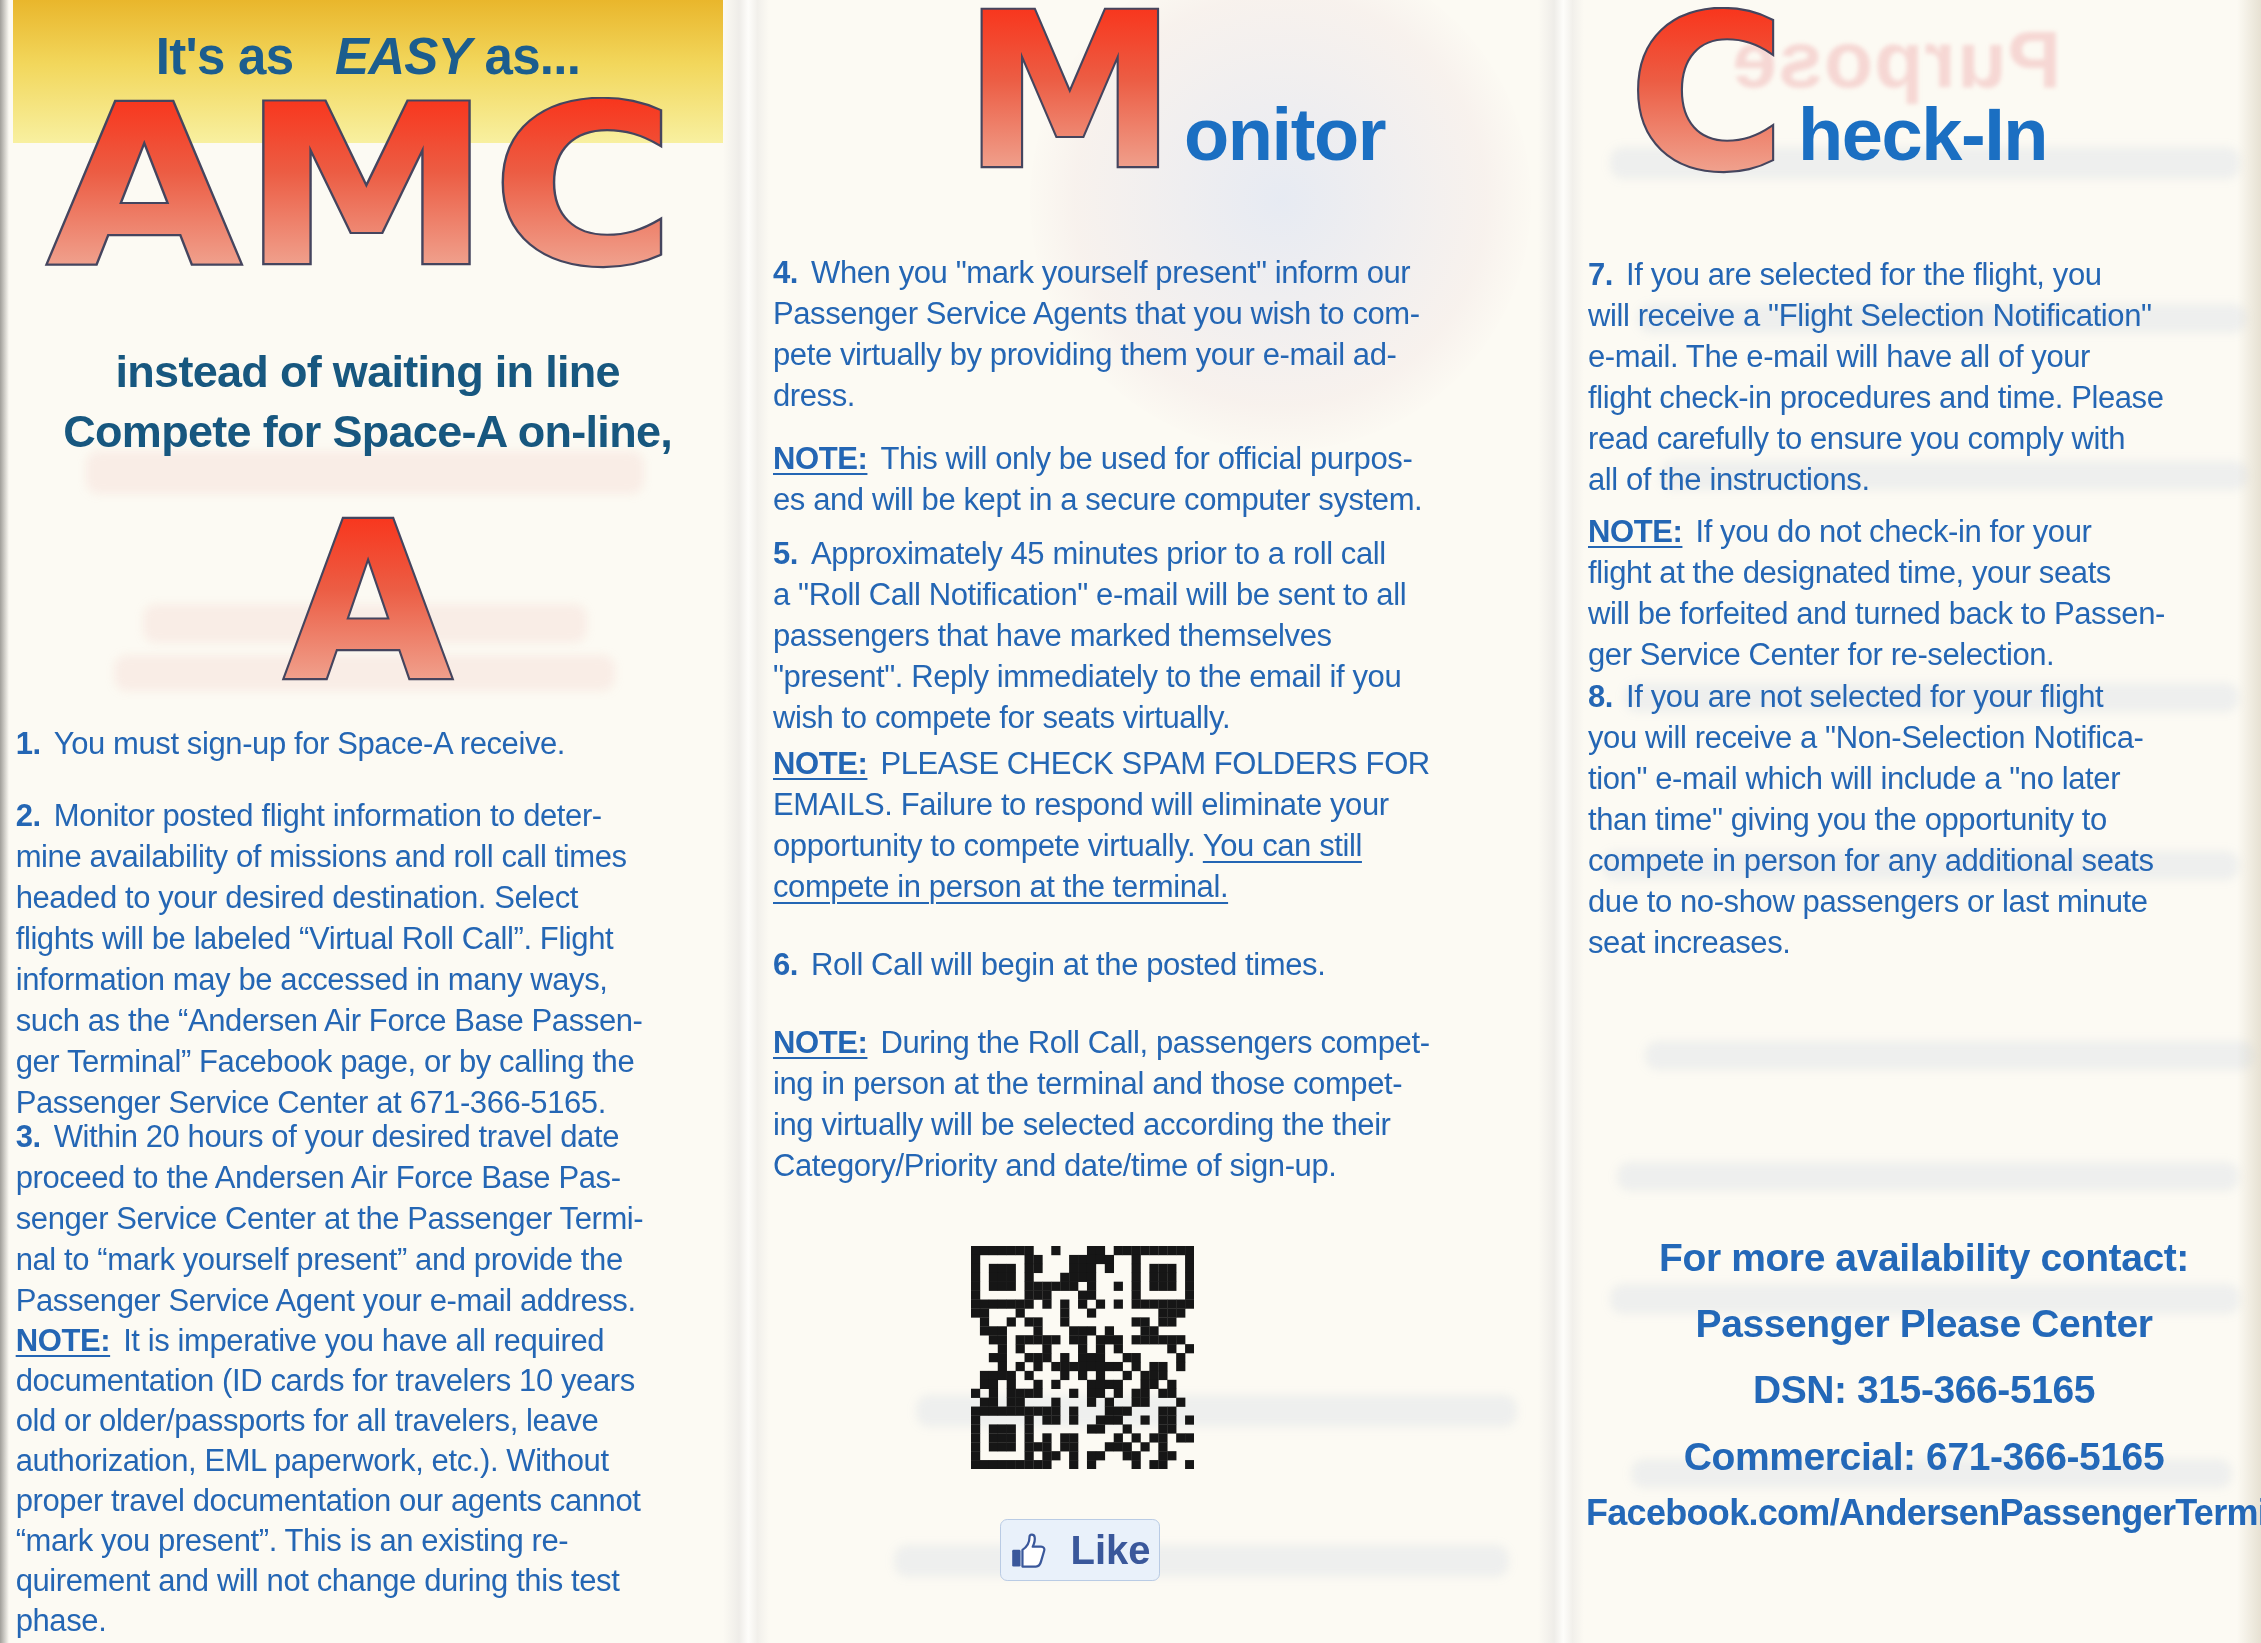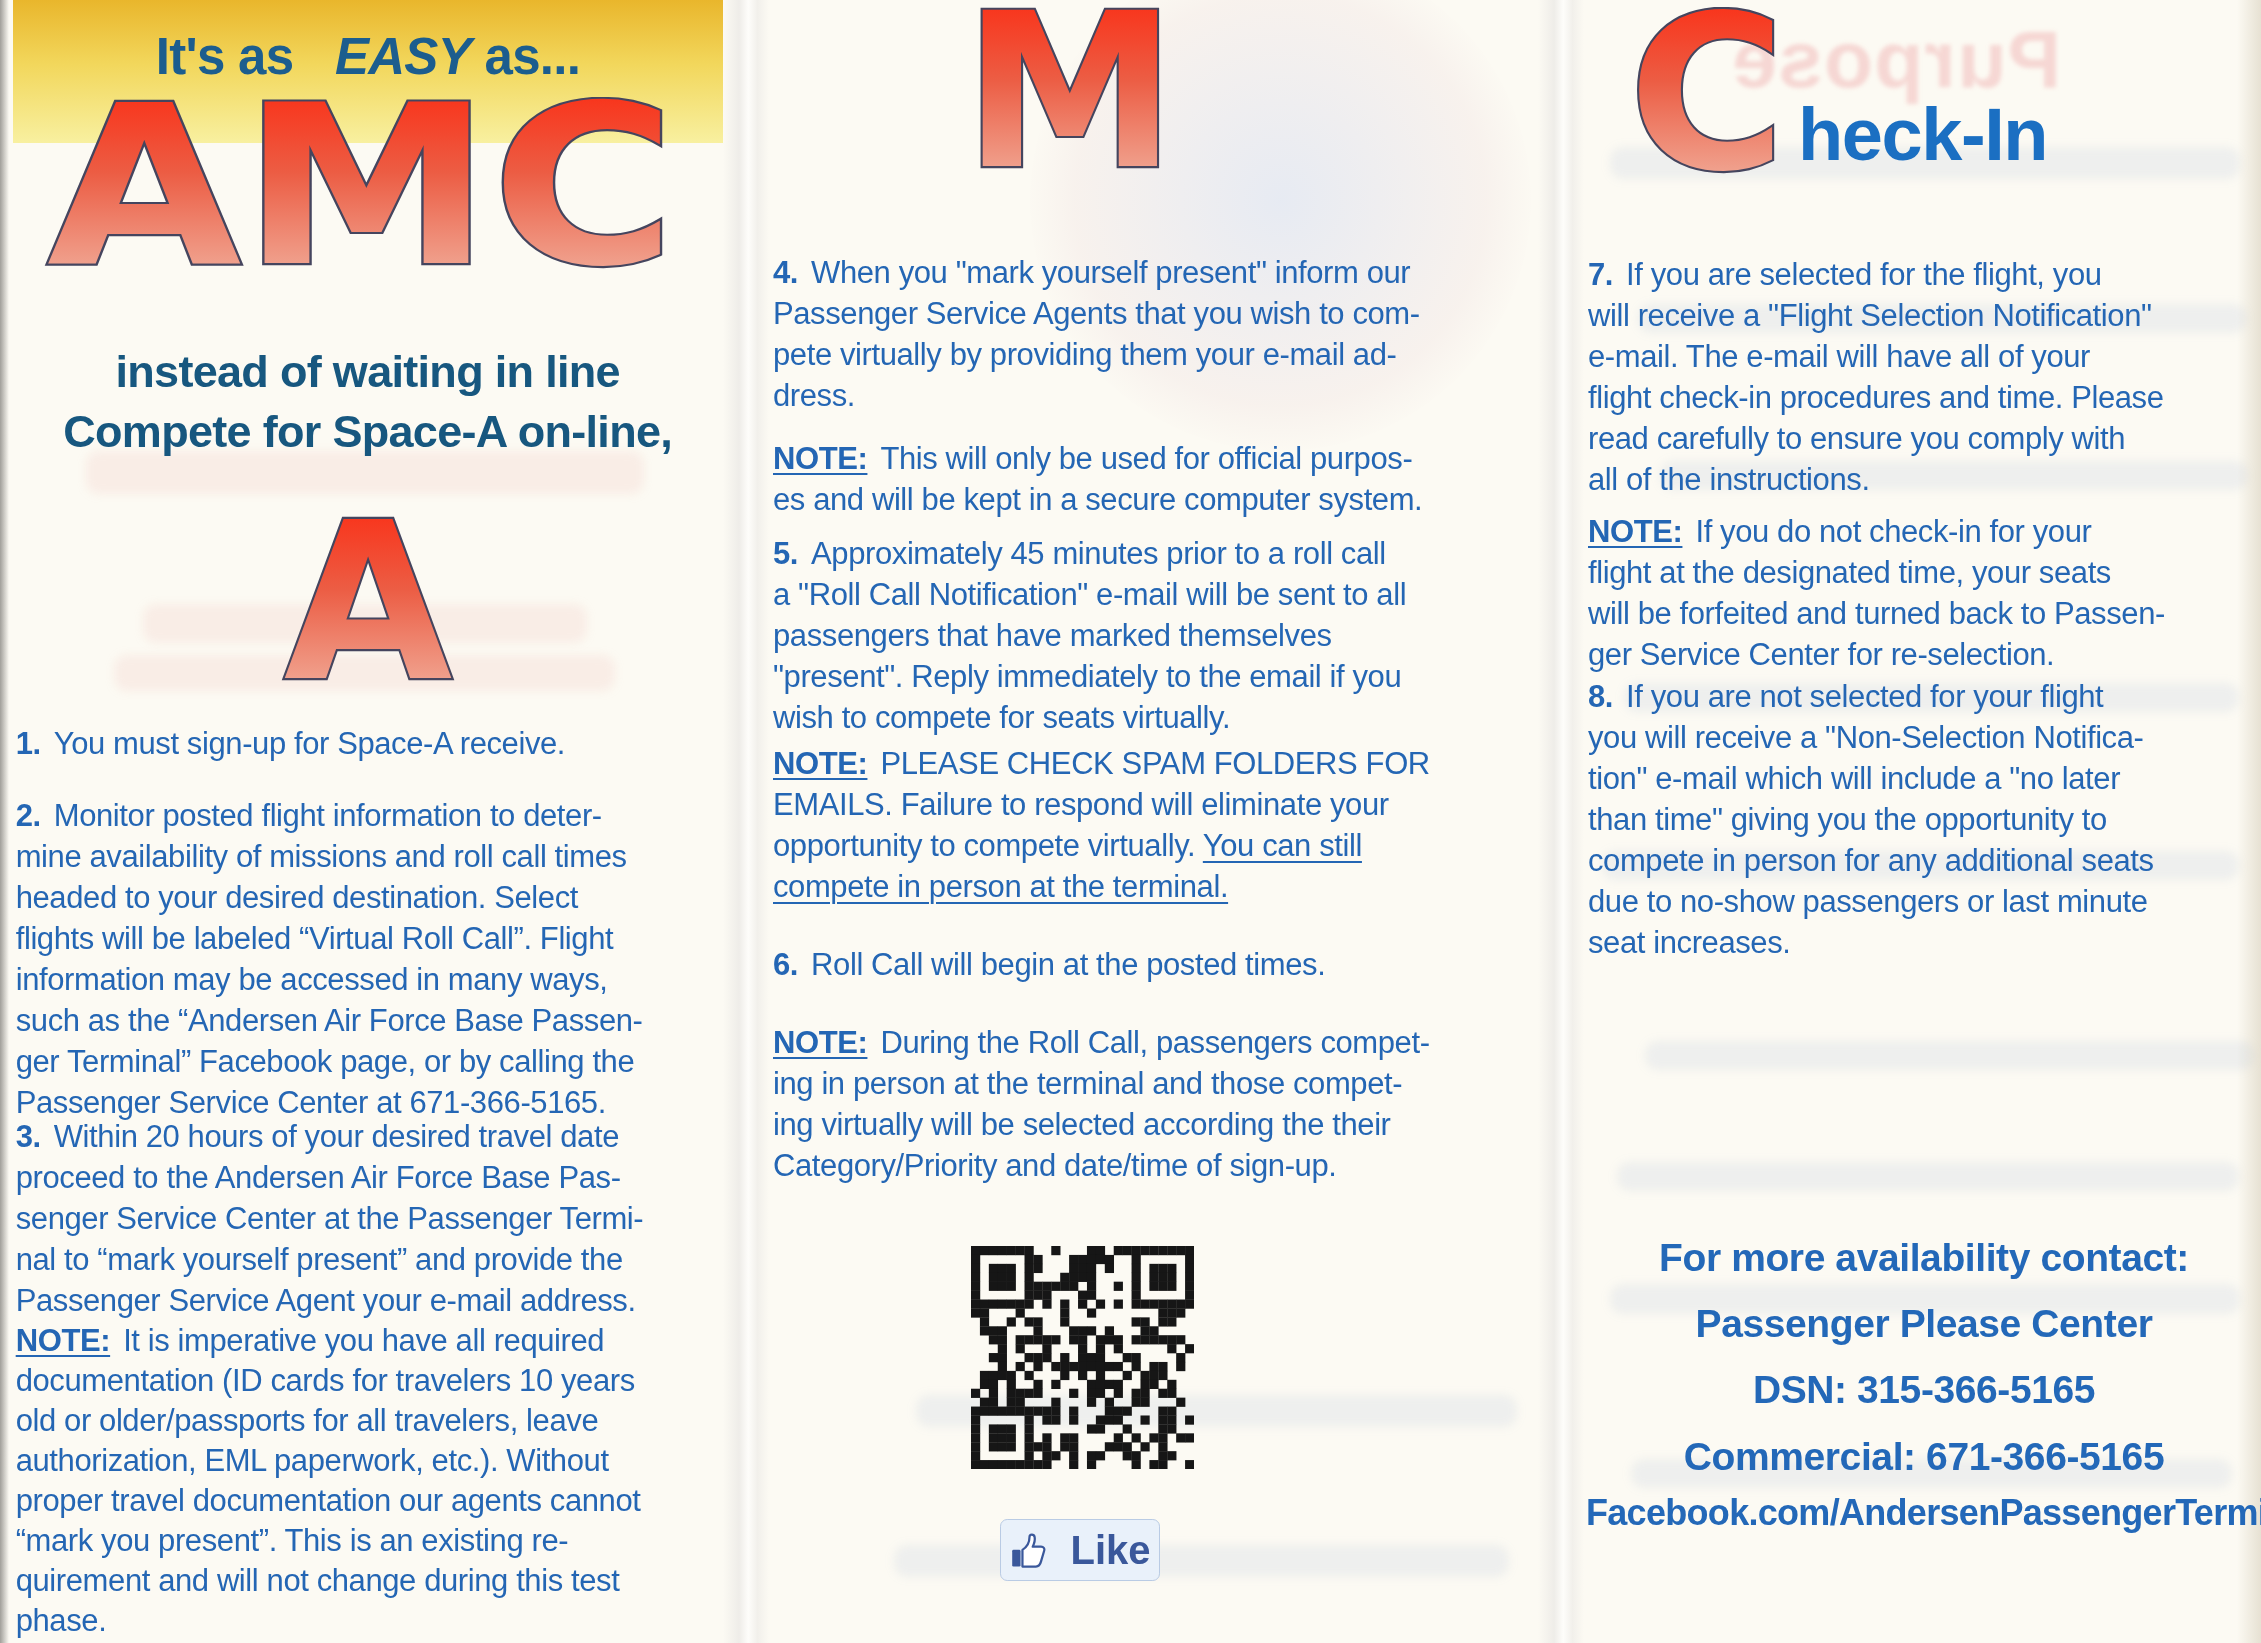--- a/index.html
+++ b/index.html
@@ -141,20 +141,21 @@
 proper travel documentation our agents cannot
 “mark you present”.  This is an existing re-
 quirement and will not change during this test
 phase.</span>
 </div>
 
 <div class="heading-row" style="left:959px;top:7.2px;height:168px">
   <svg class="letters" width="222" height="172" viewBox="0 0 310 240">
     <text x="155" y="228" font-size="300" text-anchor="middle">M</text>
   </svg>
+  <div class="heading-rest">onitor</div>
 </div>
 
 <div class="par" style="left:773px;top:252px;width:755px">
   <span class="num">4.</span><span class="body">When you "mark yourself present" inform our
 Passenger Service Agents that you wish to com-
 pete virtually by providing them your e-mail ad-
 dress.</span>
 </div>
 <div class="par" style="left:773px;top:438px;width:755px">
   <span class="note-label">NOTE:</span><span class="body">This will only be used for official purpos-

